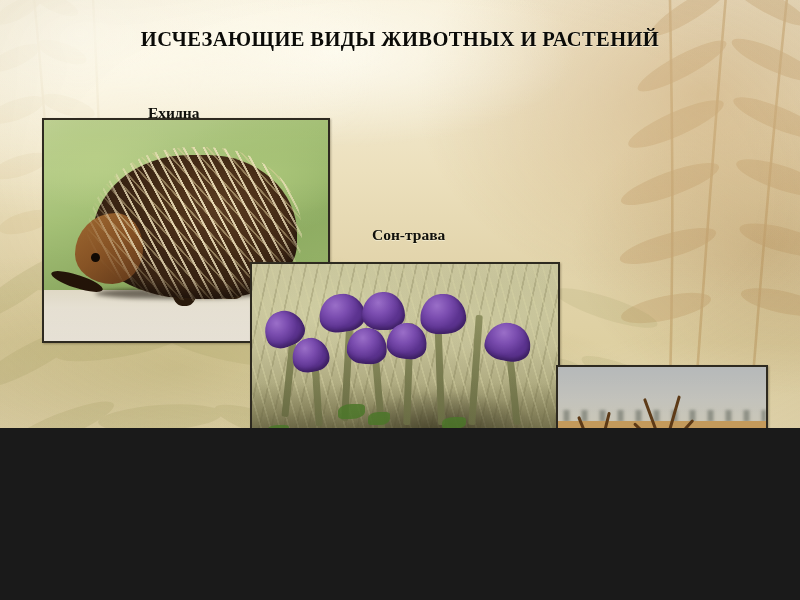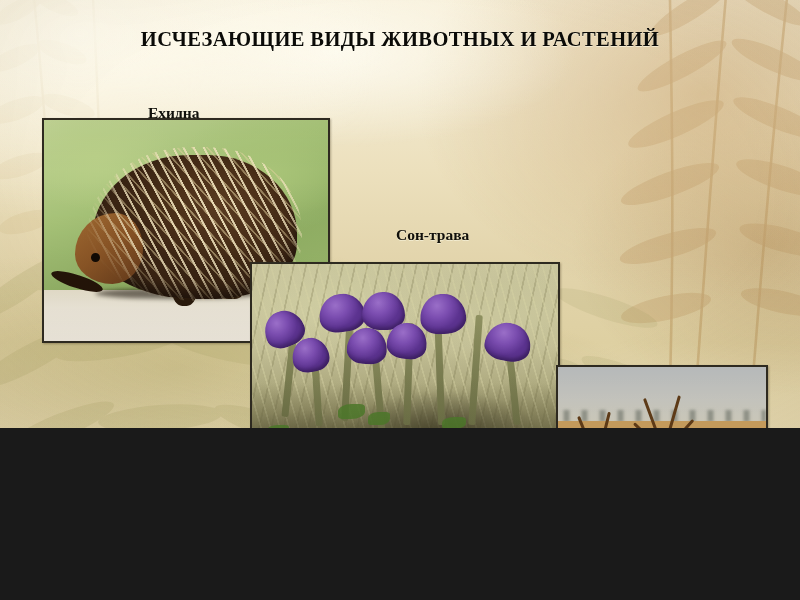--- a/index.html
+++ b/index.html
@@ -80,21 +80,21 @@
   .caption {
     position: absolute;
     font-size: 15.5px;
     font-weight: bold;
     color: #100f0a;
     font-family: "Liberation Serif", "DejaVu Serif", serif;
     text-shadow: 0 1px 0 rgba(255,255,240,0.5);
     white-space: nowrap;
   }
   #cap-echidna { left: 148px; top: 92px; margin-top: 12px; }
-  #cap-pasque  { left: 372px; top: 226px; margin-left: 24px; }
+  #cap-pasque  { left: 372px; top: 226px; }
   #cap-deer    { left: 570px; top: 322px; }
 
   
   .photo {
     position: absolute;
     border: 2px solid #2e2a20;
     box-sizing: border-box;
     overflow: hidden;
     background: #cfcfc4;
     box-shadow: 1px 1px 2px rgba(60,48,24,0.35);

